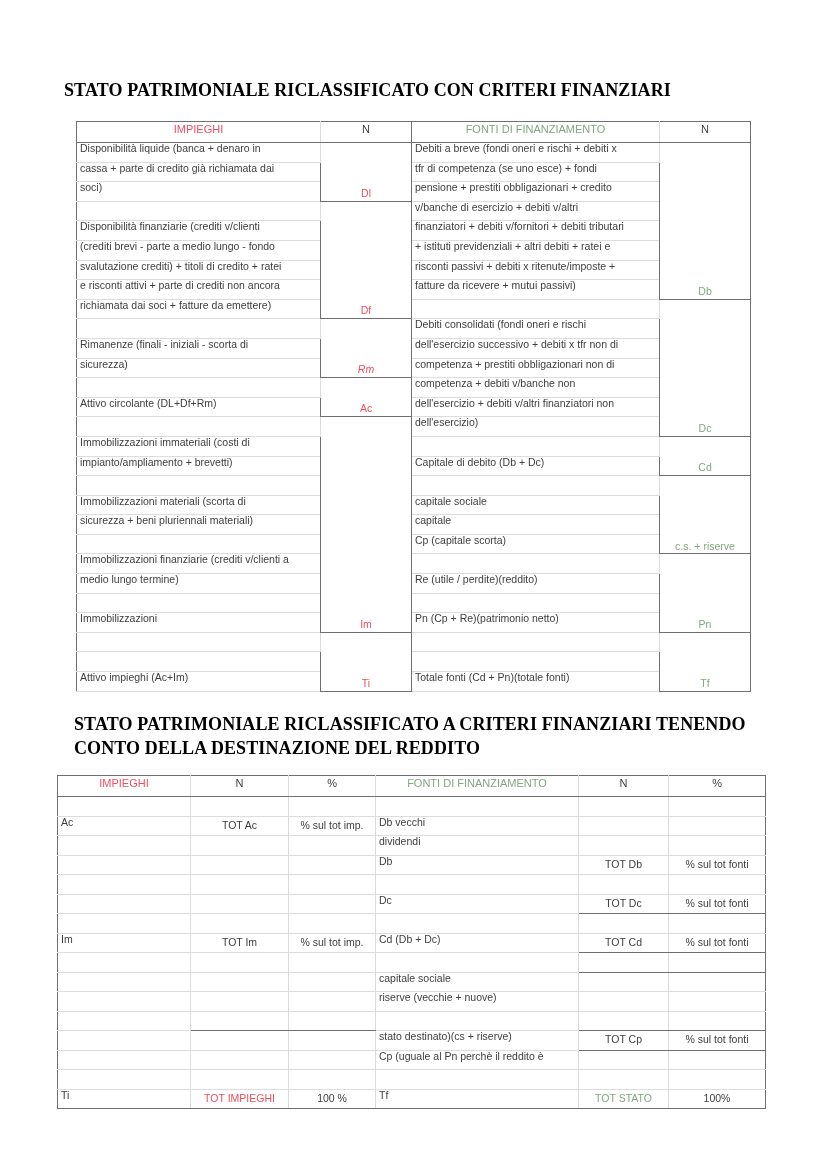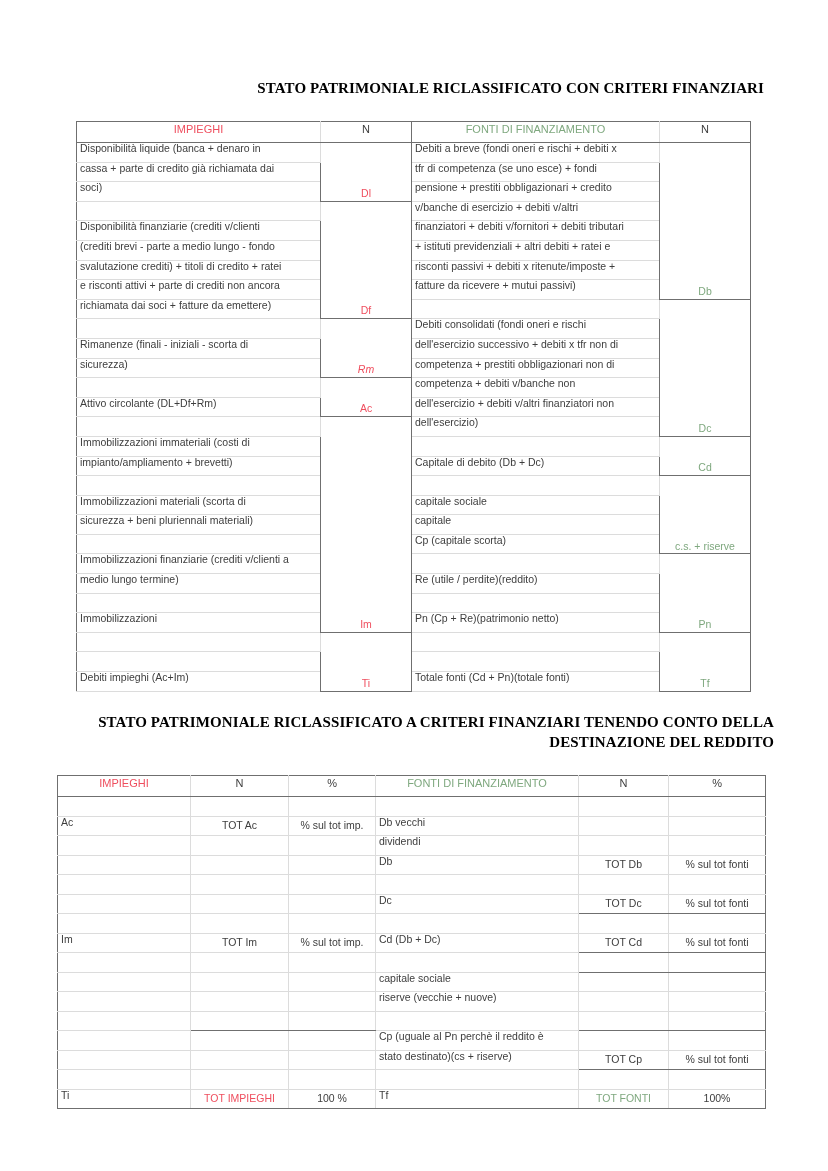--- a/index.html
+++ b/index.html
@@ -11,23 +11,23 @@
     font-family: "Liberation Sans", sans-serif;
     color: #3b3b3b;
     position: relative;
     overflow: hidden;
   }
 
   
   .doc-title {
     font-family: "Liberation Serif", serif;
     font-weight: bold;
-    font-size: 15px;
+    font-size: 18px;
     color: #000000;
-    text-align: right;
+    text-align: left;
     line-height: 1.35;
     letter-spacing: 0.1px;
   }
   #title-1 { position: absolute; left: 64px; top: 78px; width: 700px; }
   #title-2 { position: absolute; left: 74px; top: 712px; width: 700px; }
 
   
   .sheet {
     position: absolute;
     border-collapse: collapse;
@@ -293,21 +293,21 @@
         <td class="nval c-red hb-l hb-r hb-t hb-b" rowspan="3" style="vertical-align:bottom;"><span>Ti</span></td>
         <td class="pad blk" colspan="2"></td>
         <td class="nval c-green hb-l hb-r hb-t hb-b" rowspan="3" style="vertical-align:bottom;"><span>Tf</span></td>
       </tr>
       <tr style="height: 19.6px;">
         <td class="pad blk" colspan="2" style="border-left:1.6px solid #6f6f6f;"></td>
         <td class="pad blk" colspan="2"></td>
       </tr>
       <tr style="height: 19.6px;">
         <td class="pad blk" colspan="2" style="border-left:1.6px solid #6f6f6f;">
-          <span>Debiti impieghi (Ac+Im)</span>
+          <span>Attivo impieghi (Ac+Im)</span>
         </td>
         <td class="pad blk" colspan="2">
           <span>Totale fonti (Cd + Pn)(totale fonti)</span>
         </td>
       </tr>
     </tbody>
 </table>
 
 <div class="doc-title" id="title-2">STATO PATRIMONIALE RICLASSIFICATO A CRITERI FINANZIARI TENENDO CONTO DELLA DESTINAZIONE DEL REDDITO</div>
 
@@ -440,52 +440,52 @@
       <tr style="height: 19.5px;">
         <td class="pad blk" colspan="2" style="border-left:1.6px solid #6f6f6f;"></td>
         <td class="ctr  hb-l" style="vertical-align: middle; border-bottom: 1.6px solid rgb(111, 111, 111);"></td>
         <td class="ctr  hb-l" style="vertical-align: middle; border-bottom: 1.6px solid rgb(111, 111, 111);"></td>
         <td class="pad blk" colspan="2" style="border-left:1.6px solid #6f6f6f;"></td>
         <td class="ctr  hb-l" style="vertical-align: middle; border-top: 1.6px solid rgb(111, 111, 111); border-bottom: 1.6px solid rgb(111, 111, 111);"></td>
         <td class="ctr  hb-l hb-r" style="vertical-align: middle; border-top: 1.6px solid rgb(111, 111, 111); border-bottom: 1.6px solid rgb(111, 111, 111);"></td>
       </tr>
       <tr style="height: 19.5px;">
         <td class="pad blk" colspan="2" style="border-left:1.6px solid #6f6f6f;"></td>
+        <td class="ctr  hb-l" style="vertical-align:middle;"></td>
+        <td class="ctr  hb-l" style="vertical-align:middle;"></td>
+        <td class="pad blk" colspan="2" style="border-left:1.6px solid #6f6f6f;">
+          <span>stato destinato)(cs + riserve)</span>
+        </td>
+        <td class="ctr  hb-l" style="vertical-align: middle; border-top: 1.6px solid rgb(111, 111, 111); border-bottom: 1.6px solid rgb(111, 111, 111);"><span>TOT Cp</span></td>
+        <td class="ctr  hb-l hb-r" style="vertical-align: middle; border-top: 1.6px solid rgb(111, 111, 111); border-bottom: 1.6px solid rgb(111, 111, 111);"><span>% sul tot fonti</span></td>
+      </tr>
+      <tr style="height: 19.5px;">
+        <td class="pad blk" colspan="2" style="border-left:1.6px solid #6f6f6f;"></td>
         <td class="ctr  hb-l" style="vertical-align: middle; border-top: 1.6px solid rgb(111, 111, 111);"></td>
         <td class="ctr  hb-l" style="vertical-align: middle; border-top: 1.6px solid rgb(111, 111, 111);"></td>
         <td class="pad blk" colspan="2" style="border-left:1.6px solid #6f6f6f;">
           <span>Cp (uguale al Pn perchè il reddito è</span>
         </td>
         <td class="ctr  hb-l" style="vertical-align:middle;"></td>
         <td class="ctr  hb-l hb-r" style="vertical-align:middle;"></td>
-      </tr>
-      <tr style="height: 19.5px;">
-        <td class="pad blk" colspan="2" style="border-left:1.6px solid #6f6f6f;"></td>
-        <td class="ctr  hb-l" style="vertical-align:middle;"></td>
-        <td class="ctr  hb-l" style="vertical-align:middle;"></td>
-        <td class="pad blk" colspan="2" style="border-left:1.6px solid #6f6f6f;">
-          <span>stato destinato)(cs + riserve)</span>
-        </td>
-        <td class="ctr  hb-l" style="vertical-align: middle; border-top: 1.6px solid rgb(111, 111, 111); border-bottom: 1.6px solid rgb(111, 111, 111);"><span>TOT Cp</span></td>
-        <td class="ctr  hb-l hb-r" style="vertical-align: middle; border-top: 1.6px solid rgb(111, 111, 111); border-bottom: 1.6px solid rgb(111, 111, 111);"><span>% sul tot fonti</span></td>
       </tr>
       <tr style="height: 19.5px;">
         <td class="pad blk" colspan="2" style="border-left:1.6px solid #6f6f6f;"></td>
         <td class="ctr  hb-l" style="vertical-align:middle;"></td>
         <td class="ctr  hb-l" style="vertical-align:middle;"></td>
         <td class="pad blk" colspan="2" style="border-left:1.6px solid #6f6f6f;"></td>
         <td class="ctr  hb-l" style="vertical-align: middle; border-top: 1.6px solid rgb(111, 111, 111);"></td>
         <td class="ctr  hb-l hb-r" style="vertical-align: middle; border-top: 1.6px solid rgb(111, 111, 111);"></td>
       </tr>
       <tr style="height: 19.5px;">
         <td class="pad blk" colspan="2" style="border-left: 1.6px solid rgb(111, 111, 111); border-bottom: 1.6px solid rgb(111, 111, 111);">
           <span>Ti</span>
         </td>
         <td class="ctr c-red hb-l" style="vertical-align: middle; border-bottom: 1.6px solid rgb(111, 111, 111);"><span>TOT IMPIEGHI</span></td>
         <td class="ctr  hb-l" style="vertical-align: middle; border-bottom: 1.6px solid rgb(111, 111, 111);"><span>100 %</span></td>
         <td class="pad blk" colspan="2" style="border-left: 1.6px solid rgb(111, 111, 111); border-bottom: 1.6px solid rgb(111, 111, 111);">
           <span>Tf</span>
         </td>
-        <td class="ctr c-green hb-l" style="vertical-align: middle; border-bottom: 1.6px solid rgb(111, 111, 111);"><span>TOT FONTI</span></td>
+        <td class="ctr c-green hb-l" style="vertical-align: middle; border-bottom: 1.6px solid rgb(111, 111, 111);"><span>TOT STATO</span></td>
         <td class="ctr  hb-l hb-r" style="vertical-align: middle; border-bottom: 1.6px solid rgb(111, 111, 111);"><span>100%</span></td>
       </tr>
     </tbody>
 </table>
 
 </body></html>

